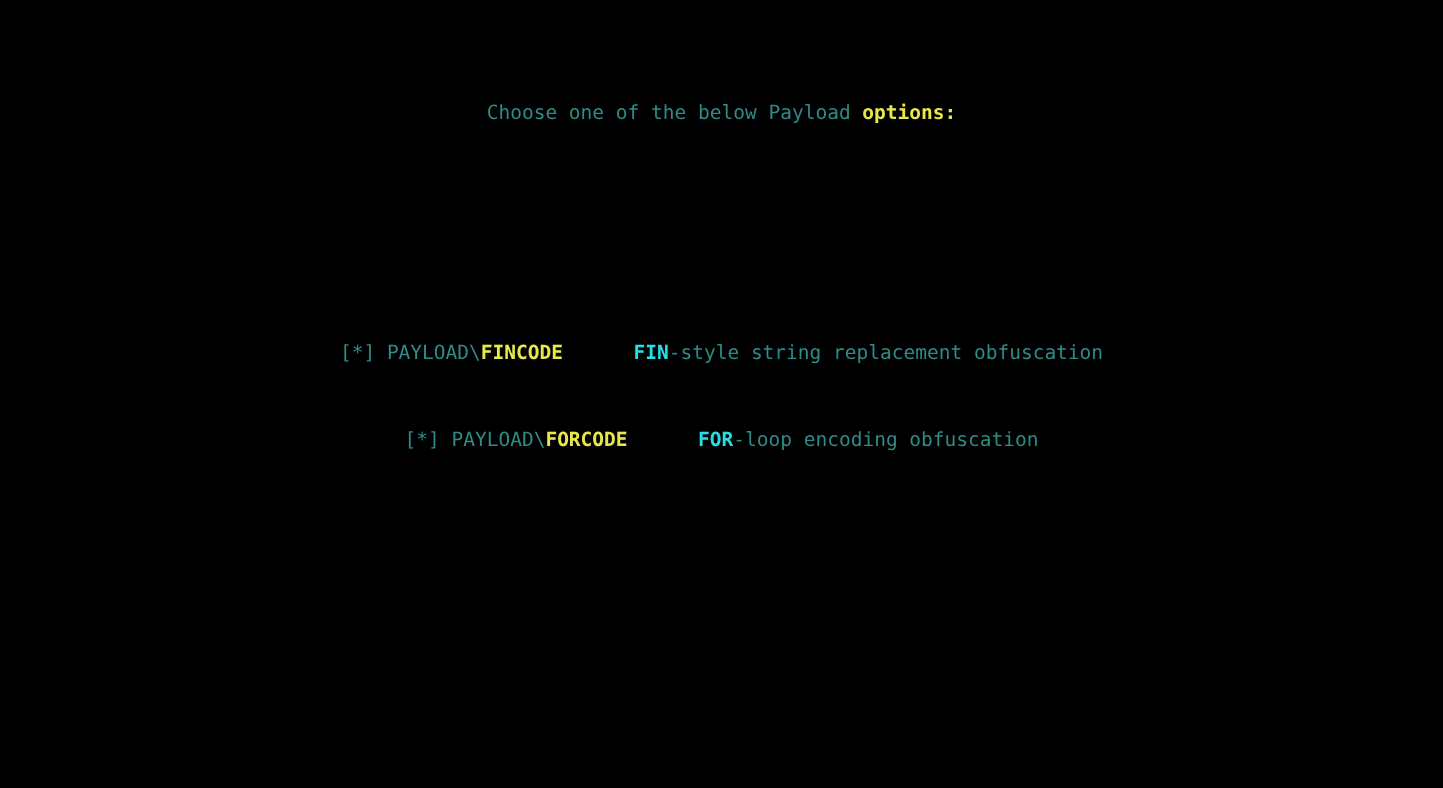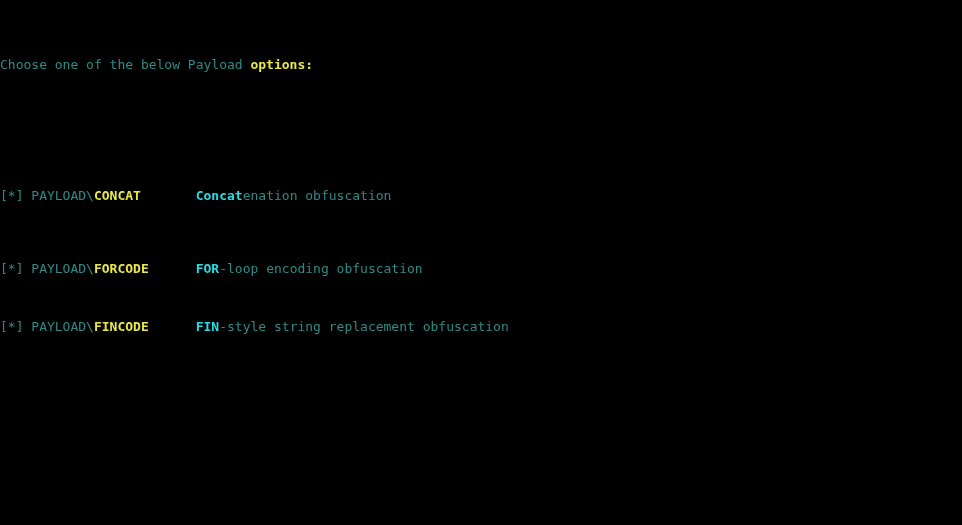--- a/index.html
+++ b/index.html
@@ -17,22 +17,23 @@
     width: 962px;
     height: 436px;
     background: #000000;
     position: relative;
     overflow: hidden;
     font-family: "DejaVu Sans Mono", "Liberation Mono", monospace;
     font-size: 13px;
     line-height: 14.55px;
     letter-spacing: 0px;
     white-space: pre;
-    padding: 0;
+    padding: 11px;
     box-sizing: border-box;
+    text-align: center;
   }
   .line {
     white-space: pre;
     height: 14.55px;
     font-size: 13px;
     line-height: 14.55px;
     font-family: "DejaVu Sans Mono", "Liberation Mono", monospace;
     overflow: hidden;
   }
   .blank { height: 14.55px; }
@@ -48,26 +49,25 @@
 <body>
 
 <div id="terminal">
 
   
   <div class="line"><span class="c-teal">Choose one of the below Payload </span><span class="c-yellow bold">options</span><span class="c-yellow bold">:</span></div>
 
   <div class="blank"></div>
 
   
-  <div class="line"><span class="c-teal">[*] </span><span class="c-teal">PAYLOAD\</span><span class="c-yellow bold">CONCAT</span><span>       </span><span class="c-cyan bold">Concat</span><span class="c-teal">enation obfuscation</span></div>
 
 
+  <div class="line"><span class="c-teal">[*] </span><span class="c-teal">PAYLOAD\</span><span class="c-yellow bold">FINCODE</span><span>      </span><span class="c-cyan bold">FIN</span><span class="c-teal">-style string replacement obfuscation</span></div>
+
   <div class="line"><span class="c-teal">[*] </span><span class="c-teal">PAYLOAD\</span><span class="c-yellow bold">FORCODE</span><span>      </span><span class="c-cyan bold">FOR</span><span class="c-teal">-loop encoding obfuscation</span></div>
-
-  <div class="line"><span class="c-teal">[*] </span><span class="c-teal">PAYLOAD\</span><span class="c-yellow bold">FINCODE</span><span>      </span><span class="c-cyan bold">FIN</span><span class="c-teal">-style string replacement obfuscation</span></div>
 
   <div class="blank"></div>
   <div class="blank"></div>
 
   
   
 
   
   
 

